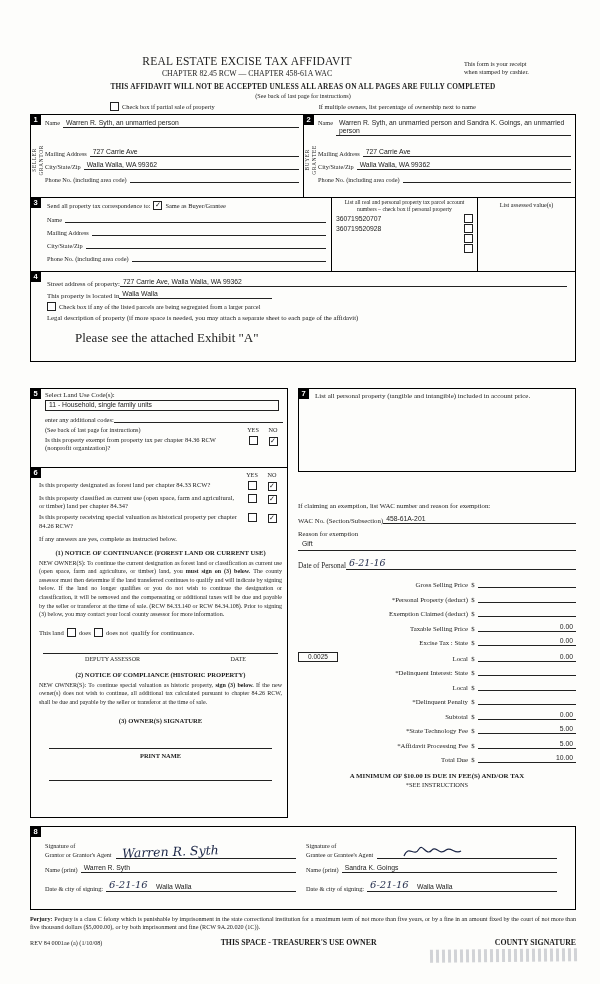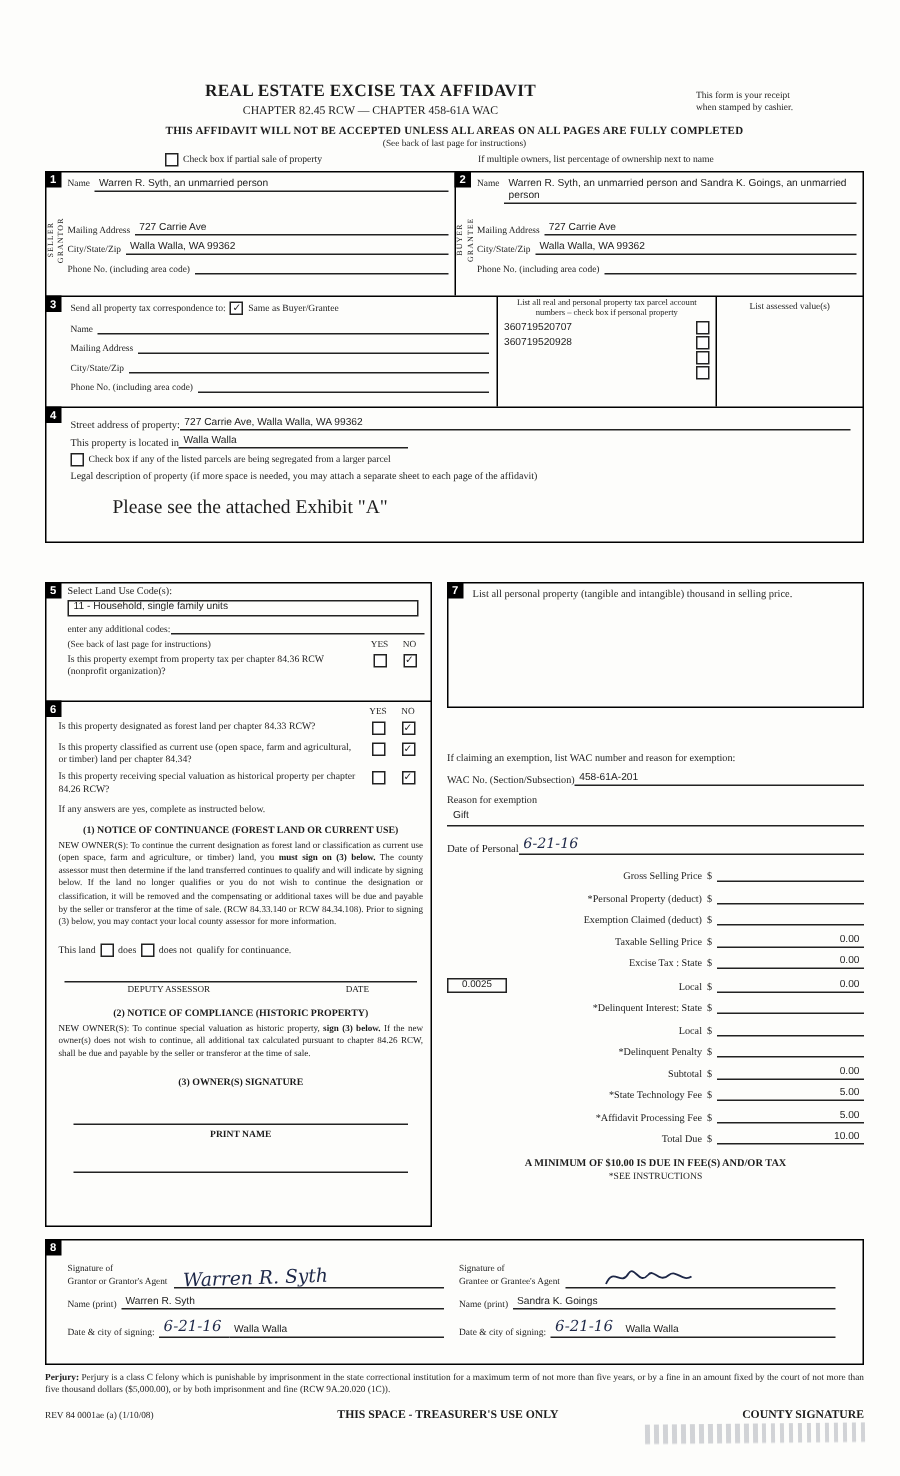--- a/index.html
+++ b/index.html
@@ -15,21 +15,21 @@
       font:bold 7.5px/11px "Liberation Sans",sans-serif;text-align:center;z-index:3}
   
   .hdr{display:flex;height:40px}
   .hdr-left{width:150px}
   .logo{display:flex;align-items:flex-start;gap:3px}
   .lt1{font-size:5.5px}
   .lt2{font:italic bold 12px "Liberation Serif",serif;margin-top:-2px}
   .lt3{font:italic 5.5px "Liberation Serif",serif}
   .typeprint{font-size:6px;margin-top:4px;letter-spacing:.2px}
   .hdr-center{flex:1;text-align:center;padding-top:13px}
-  .title{font-size:11.5px;font-weight:bold;letter-spacing:.2px}
+  .title{font-size:11.5px;font-weight:normal;letter-spacing:.2px}
   .chapter{font-size:7.8px;margin-top:2px}
   .hdr-right{width:112px;font-size:6.3px;padding-top:18px;line-height:1.3}
   .warning{text-align:center;font-size:7.3px;font-weight:bold;letter-spacing:.2px}
   .seebacktop{text-align:center;font-size:6.2px;margin-top:1px}
   .partialrow{display:flex;font-size:6.4px;margin-top:2px;align-items:center;height:10px}
   .partialrow .left{margin-left:80px;display:flex;align-items:center;gap:3px}
   .partialrow .right{margin-left:104px}
   
   .parties{display:flex;border:1px solid #000;height:82px;margin-top:3px}
   .party{width:50%;position:relative;display:flex;box-sizing:border-box}
@@ -321,21 +321,21 @@
         <div class="ctitle" style="margin-top:11px">(3) OWNER(S) SIGNATURE</div>
         <div class="ownersig"></div>
         <div class="printname">PRINT NAME</div>
         <div class="ownersig" style="margin-top:11px"></div>
       </div>
     </div>
 
     <div class="rightcol">
       <div class="sec7top">
         <div class="numbox">7</div>
-        <span>List all personal property (tangible and intangible) thousand in selling price.</span>
+        <span>List all personal property (tangible and intangible) included in account price.</span>
       </div>
       <div class="exnote">If claiming an exemption, list WAC number and reason for exemption:</div>
       <div class="inlinerow">
         <span class="lab">WAC No. (Section/Subsection)</span>
         <span class="fline val">458-61A-201</span>
       </div>
       <div style="font-size:6.8px;margin-top:6px">Reason for exemption</div>
       <div class="reasonline val">Gift</div>
       <div class="inlinerow" style="margin-top:7px;font-size:7.2px">
         <span class="lab">Date of Personal</span>
@@ -490,18 +490,18 @@
     </div>
   </div>
 
   <div class="perjury">
     <span class="b">Perjury:</span>
     <span>Perjury is a class C felony which is punishable by imprisonment in the state correctional institution for a maximum term of not more than five years, or by a fine in an amount fixed by the court of not more than five thousand dollars ($5,000.00), or by both imprisonment and fine (RCW 9A.20.020 (1C)).</span>
   </div>
 
   <div class="footer">
     <span class="rev">REV 84 0001ae (a) (1/10/08)</span>
-    <span class="tspace">THIS SPACE - TREASURER'S USE ONLY</span>
+    <span class="tspace">THIS SPACE - TREASURER'S USE OWNER</span>
     <span class="ctreas">COUNTY SIGNATURE</span>
   </div>
 
   <div class="stamp"></div>
 </div>
 
 </body></html>

